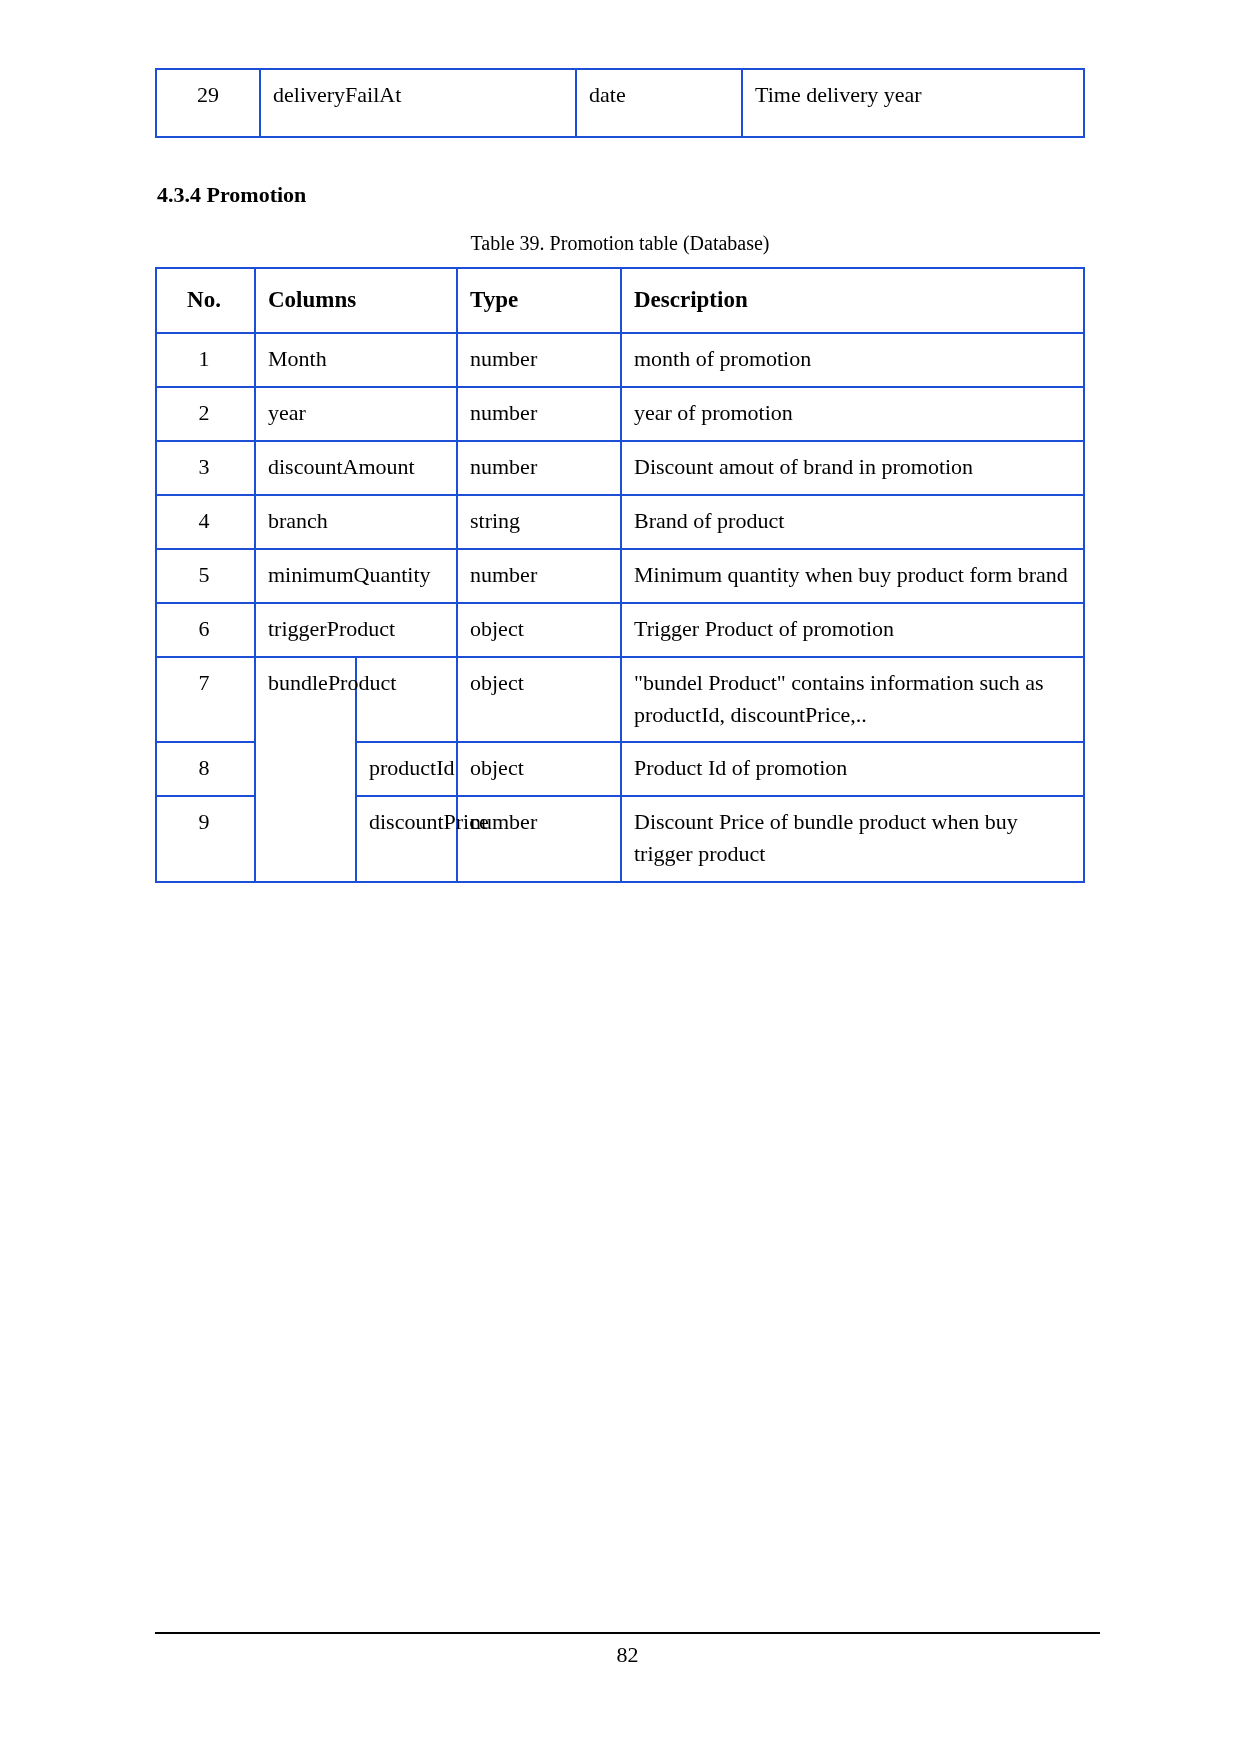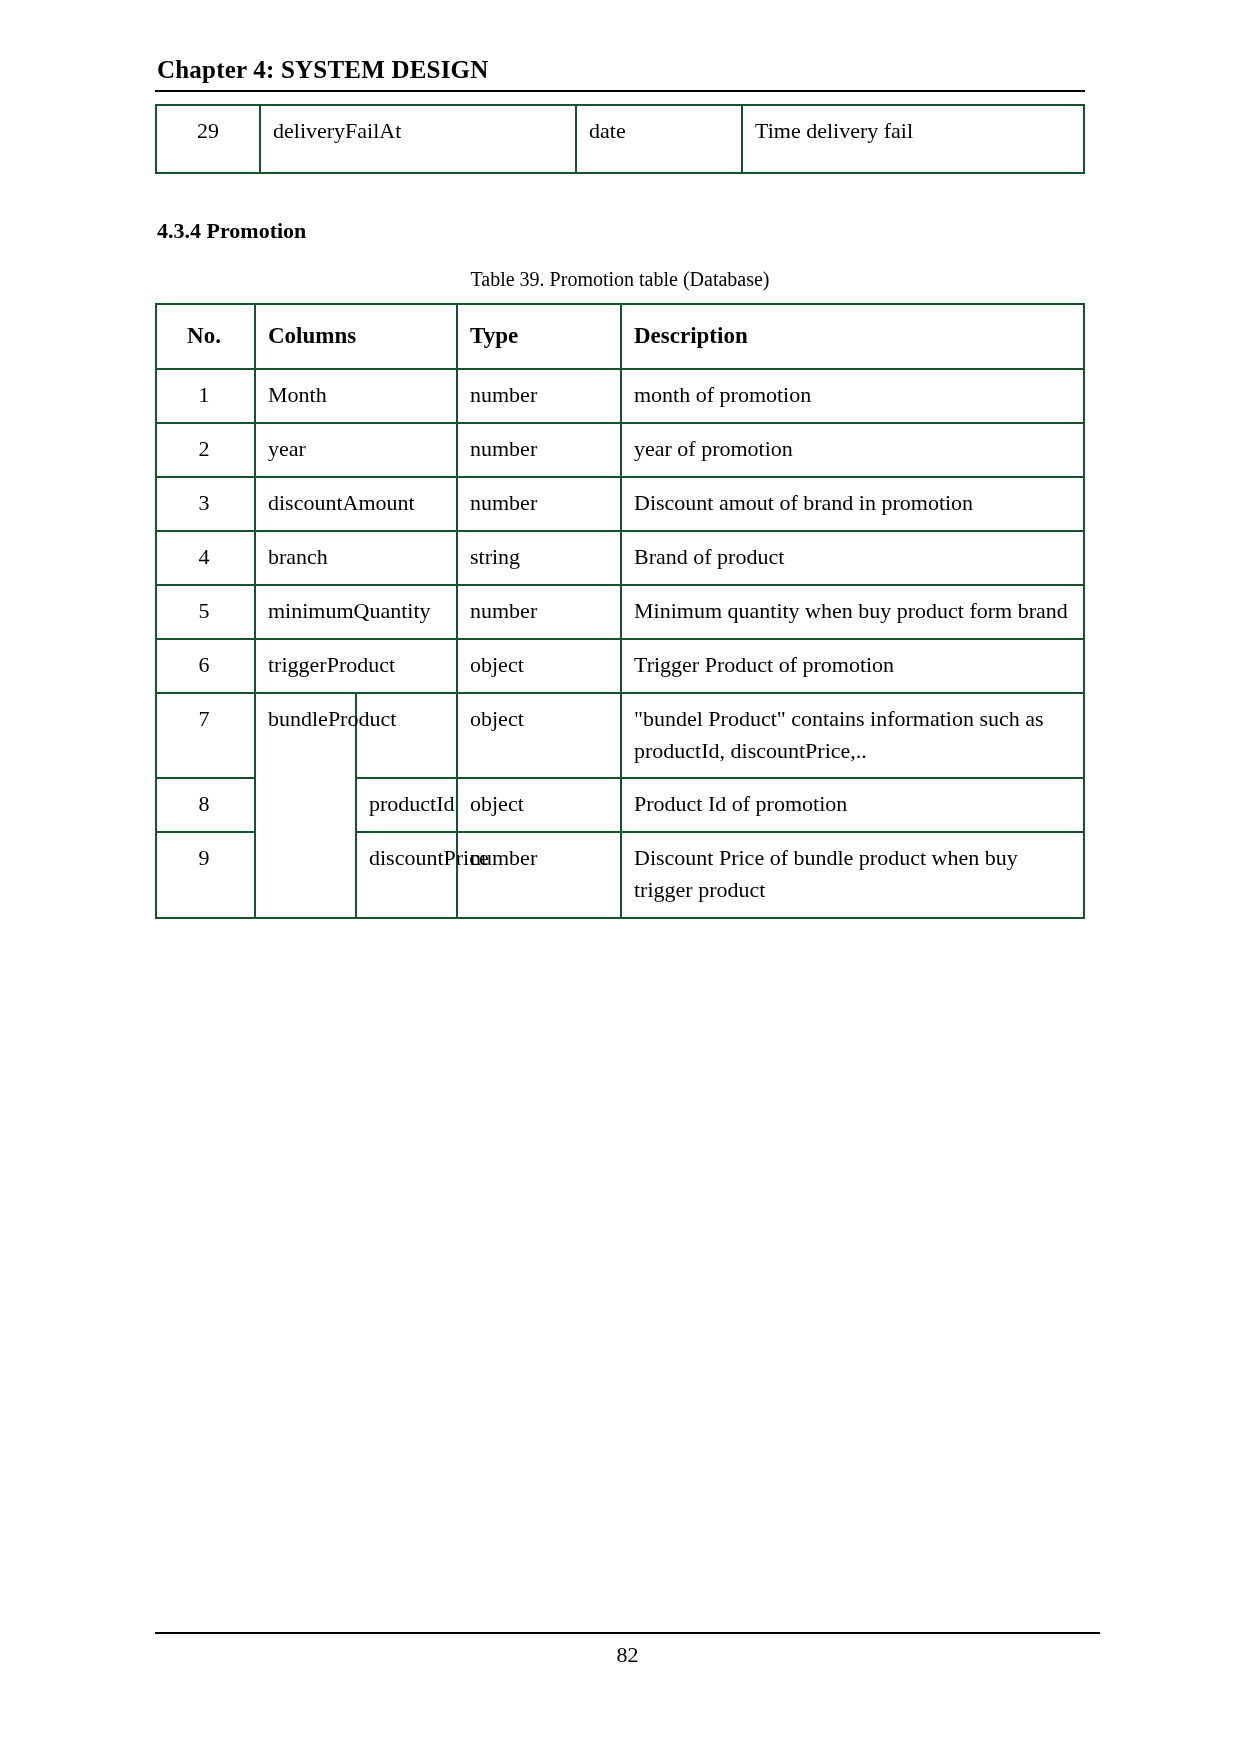--- a/index.html
+++ b/index.html
@@ -32,21 +32,21 @@
     border: 0;
     border-top: 2px solid #000;
     margin: 0 0 0 0;
   }
   table.doc-table {
     border-collapse: collapse;
     width: 100%;
     table-layout: fixed;
   }
   table.doc-table td, table.doc-table th {
-    border: 2px solid #14532d;
+    border: 2px solid #1d4ed8;
     padding: 9px 12px 11px 12px;
     font-size: 22px;
     vertical-align: top;
     text-align: left;
     font-weight: normal;
     line-height: 1.45;
   }
   .t1 { margin-top: 12px; }
   .t1 td { height: 46px; }
   .col-no    { width: 78px; text-align: center !important; }
@@ -91,32 +91,28 @@
   .footer .pageno {
     text-align: center;
     font-size: 22px;
   }
 </style>
 </head>
 <body>
 
 <div class="page">
 
-  <div>
-    <div class="header-title">Chapter 4: SYSTEM DESIGN</div>
-    <hr class="header-rule">
-  </div>
 
   <table class="doc-table t1">
     <tbody>
       <tr>
         <td class="col-no">29</td>
         <td class="col-col">deliveryFailAt</td>
         <td class="col-type">date</td>
-        <td class="col-desc">Time delivery fail</td>
+        <td class="col-desc">Time delivery year</td>
       </tr>
     </tbody>
   </table>
 
   <div class="section-heading">4.3.4 Promotion</div>
 
   <div class="table-caption">Table 39. Promotion table (Database)</div>
 
   <table class="doc-table promo">
     <thead>

